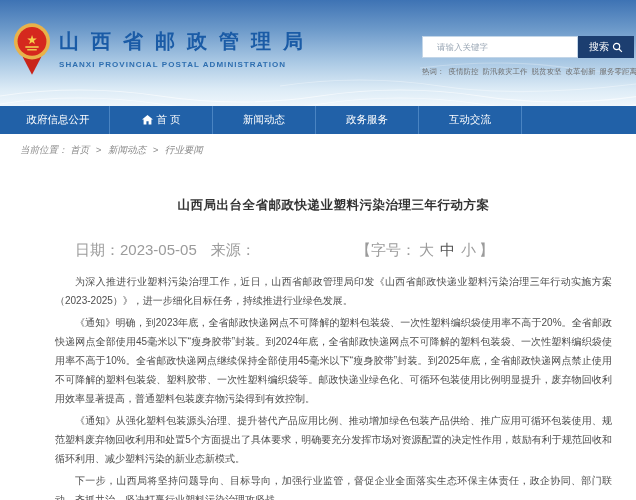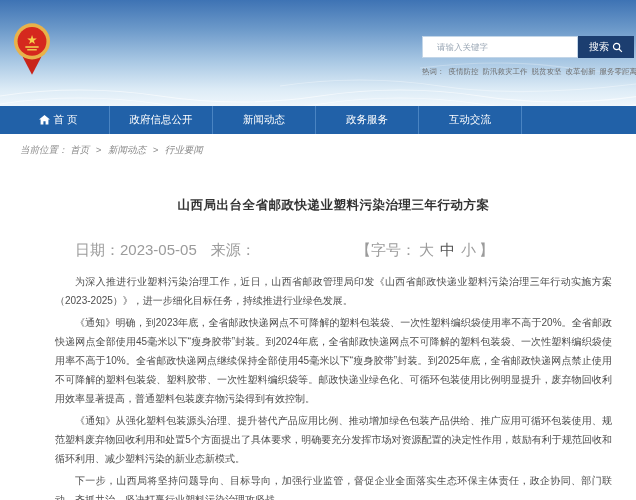--- a/index.html
+++ b/index.html
@@ -83,20 +83,24 @@
     <div class="header-inner">
       <div class="brand">
         <svg class="emblem" viewBox="0 0 40 56">
           <path d="M20 55 L10 36 h20 Z" fill="#c9241a"></path>
           <circle cx="20" cy="20" r="19" fill="#e8b24a"></circle>
           <circle cx="20" cy="20" r="15.2" fill="#d5281e"></circle>
           <text x="20" y="19" font-size="13" fill="#f7d04a" text-anchor="middle" dominant-baseline="middle">★</text>
           <rect x="13" y="25" width="14" height="1.8" fill="#f0c14b"></rect>
           <rect x="15" y="28" width="10" height="1.6" fill="#f0c14b"></rect>
         </svg>
+        <div class="brand-text">
+          <div class="site-title">山西省邮政管理局</div>
+          <div class="site-subtitle">SHANXI PROVINCIAL POSTAL ADMINISTRATION</div>
+        </div>
       </div>
 
       <div class="header-right">
         <div class="search-row">
           <input class="search-input" type="text" placeholder="请输入关键字" style="">
           <button class="search-btn">
             <span>搜索</span>
             <svg width="11" height="11" viewBox="0 0 12 12">
               <circle cx="5" cy="5" r="3.4" fill="none" stroke="#fff" stroke-width="1.3"></circle>
               <line x1="7.6" y1="7.6" x2="10.8" y2="10.8" stroke="#fff" stroke-width="1.3"></line>
@@ -105,29 +109,29 @@
         </div>
         <div class="hot-words">
           <span>热词：</span><a>疫情防控</a><a>防汛救灾工作</a><a>脱贫攻坚</a><a>改革创新</a><a>服务零距离</a>
         </div>
       </div>
     </div>
   </header>
 
   <nav class="main-nav">
     <div class="nav-item">
+      <span>政府信息公开</span>
+    </div>
+    <div class="nav-item">
       <span class="nav-ico">
         <svg width="11" height="10" viewBox="0 0 12 11">
             <path d="M6 0 L0 5 h1.7 v5.5 h3.1 V7 h2.4 v3.5 h3.1 V5 H12 Z" fill="#fff"></path>
           </svg>
       </span>
       <span>首 页</span>
-    </div>
-    <div class="nav-item">
-      <span>政府信息公开</span>
     </div>
     <div class="nav-item">
       <span>新闻动态</span>
     </div>
     <div class="nav-item">
       <span>政务服务</span>
     </div>
     <div class="nav-item">
       <span>互动交流</span>
     </div>

